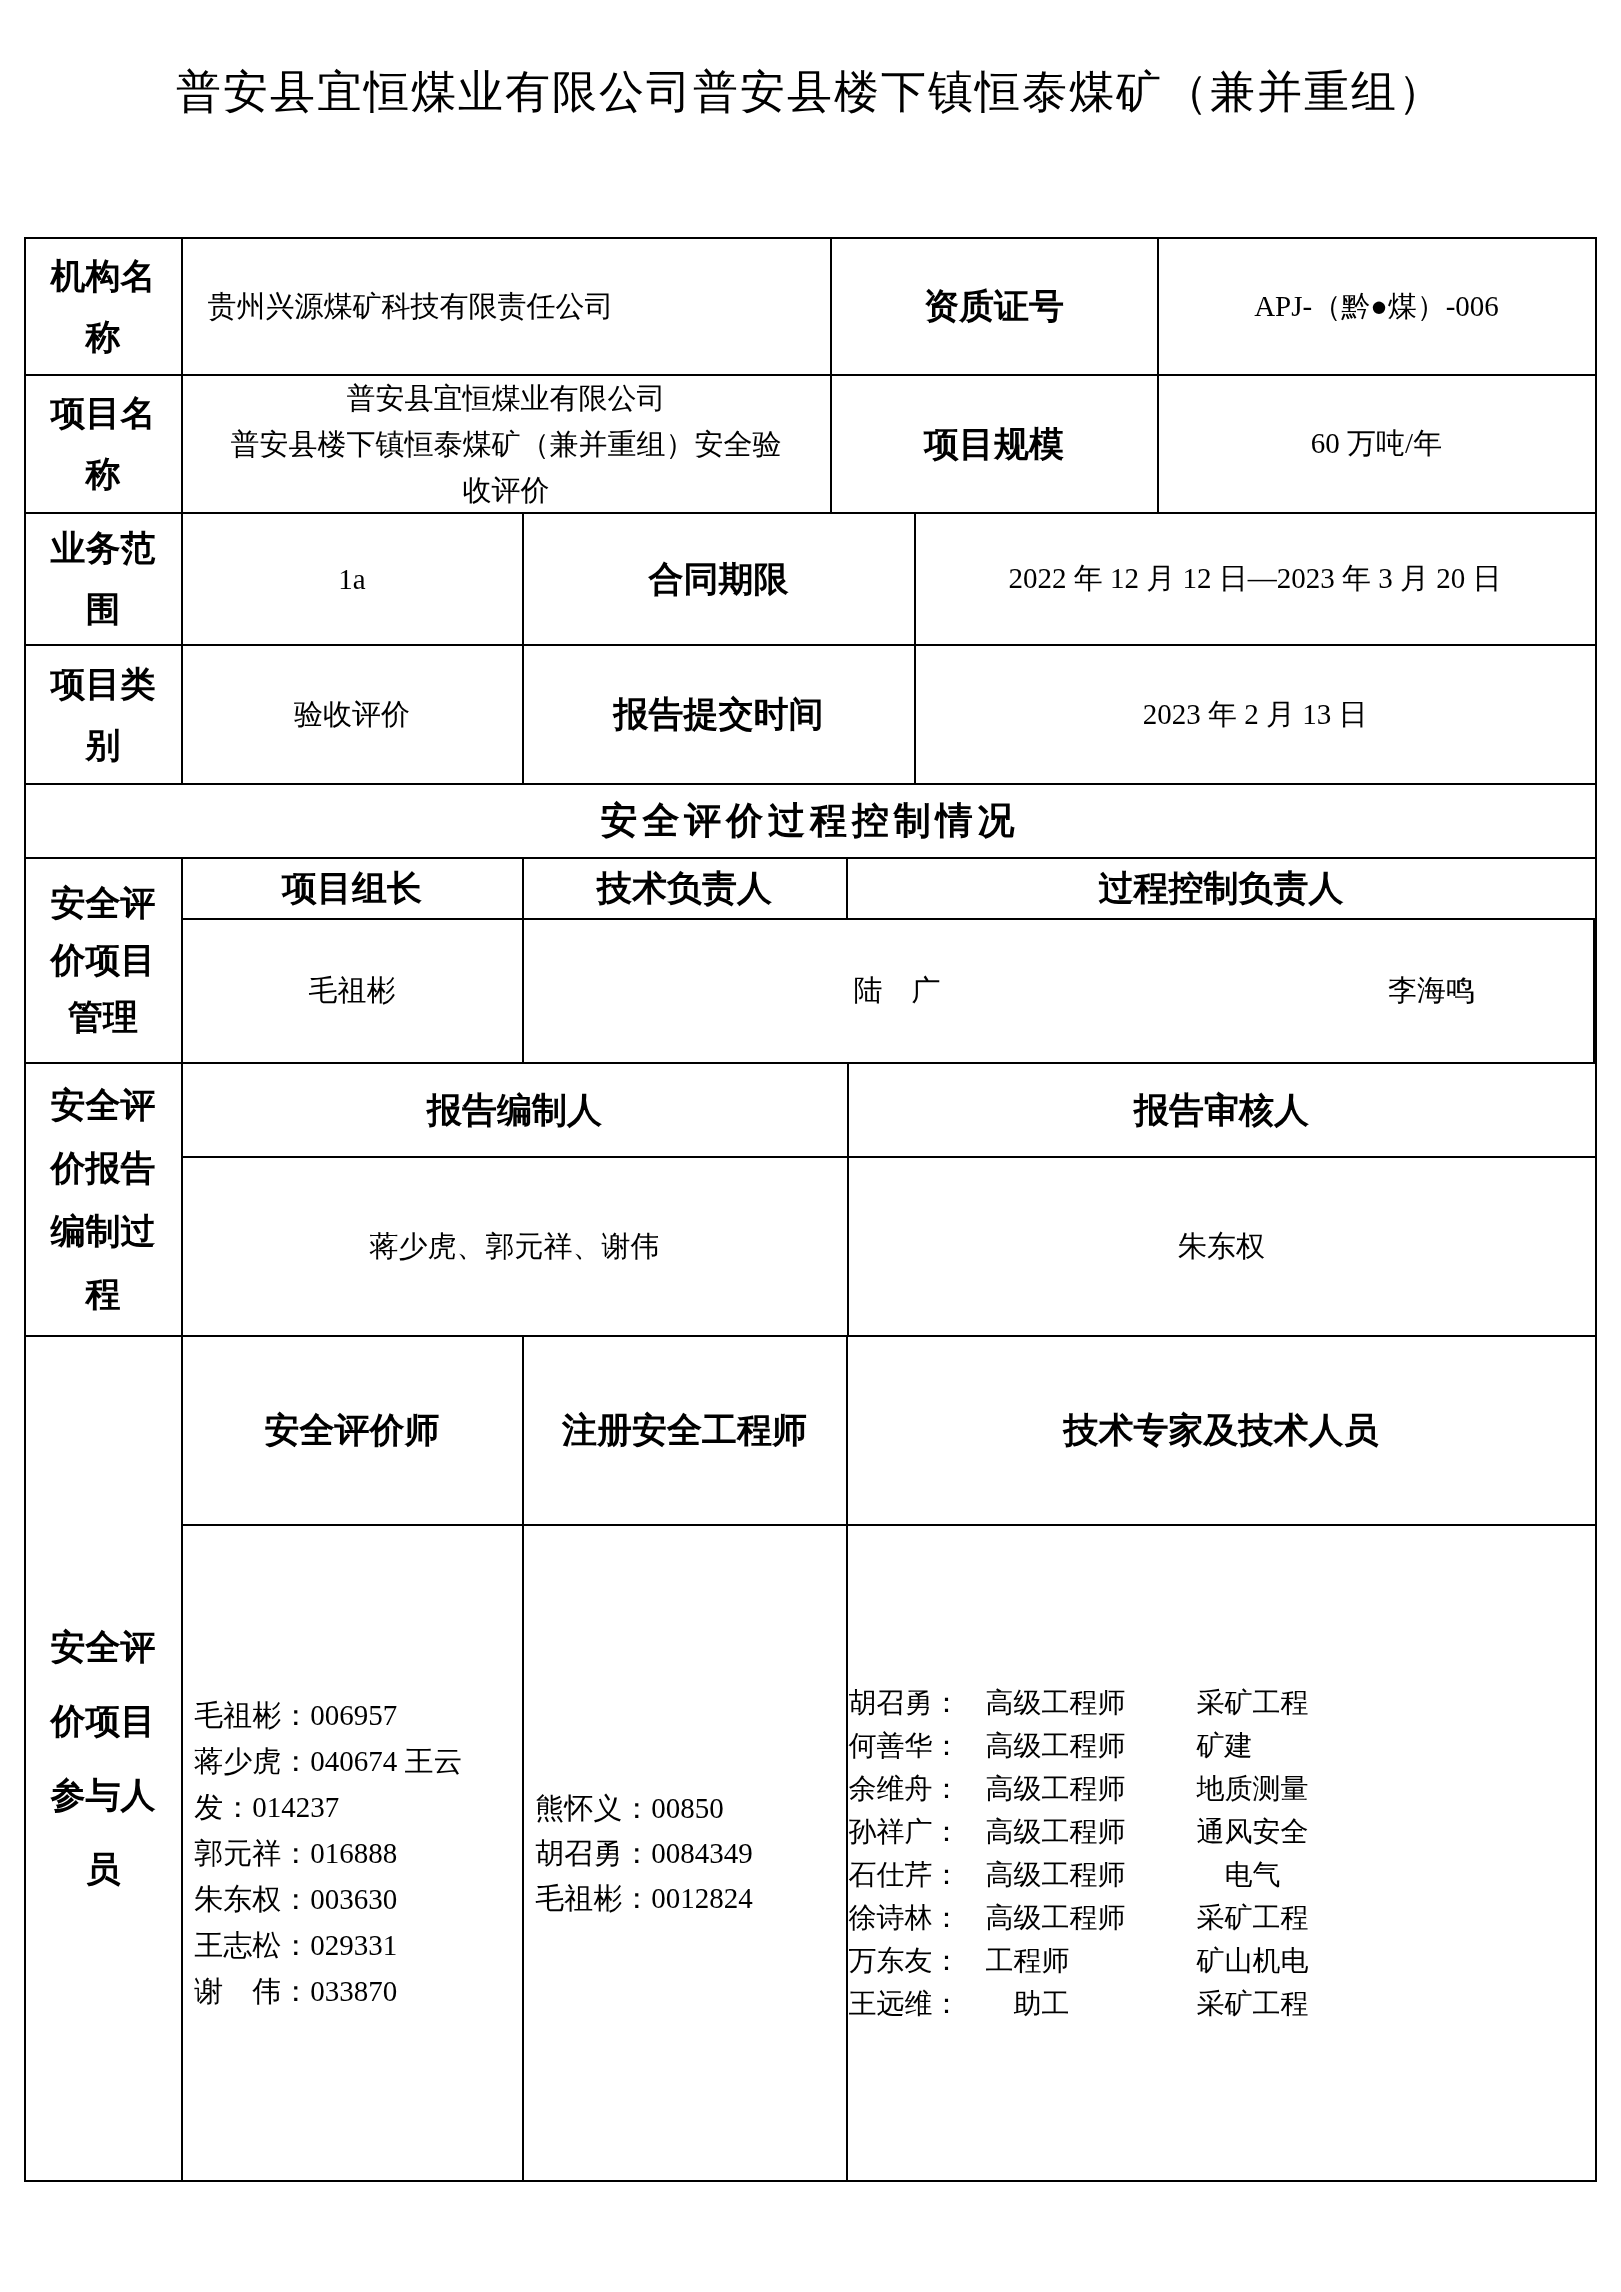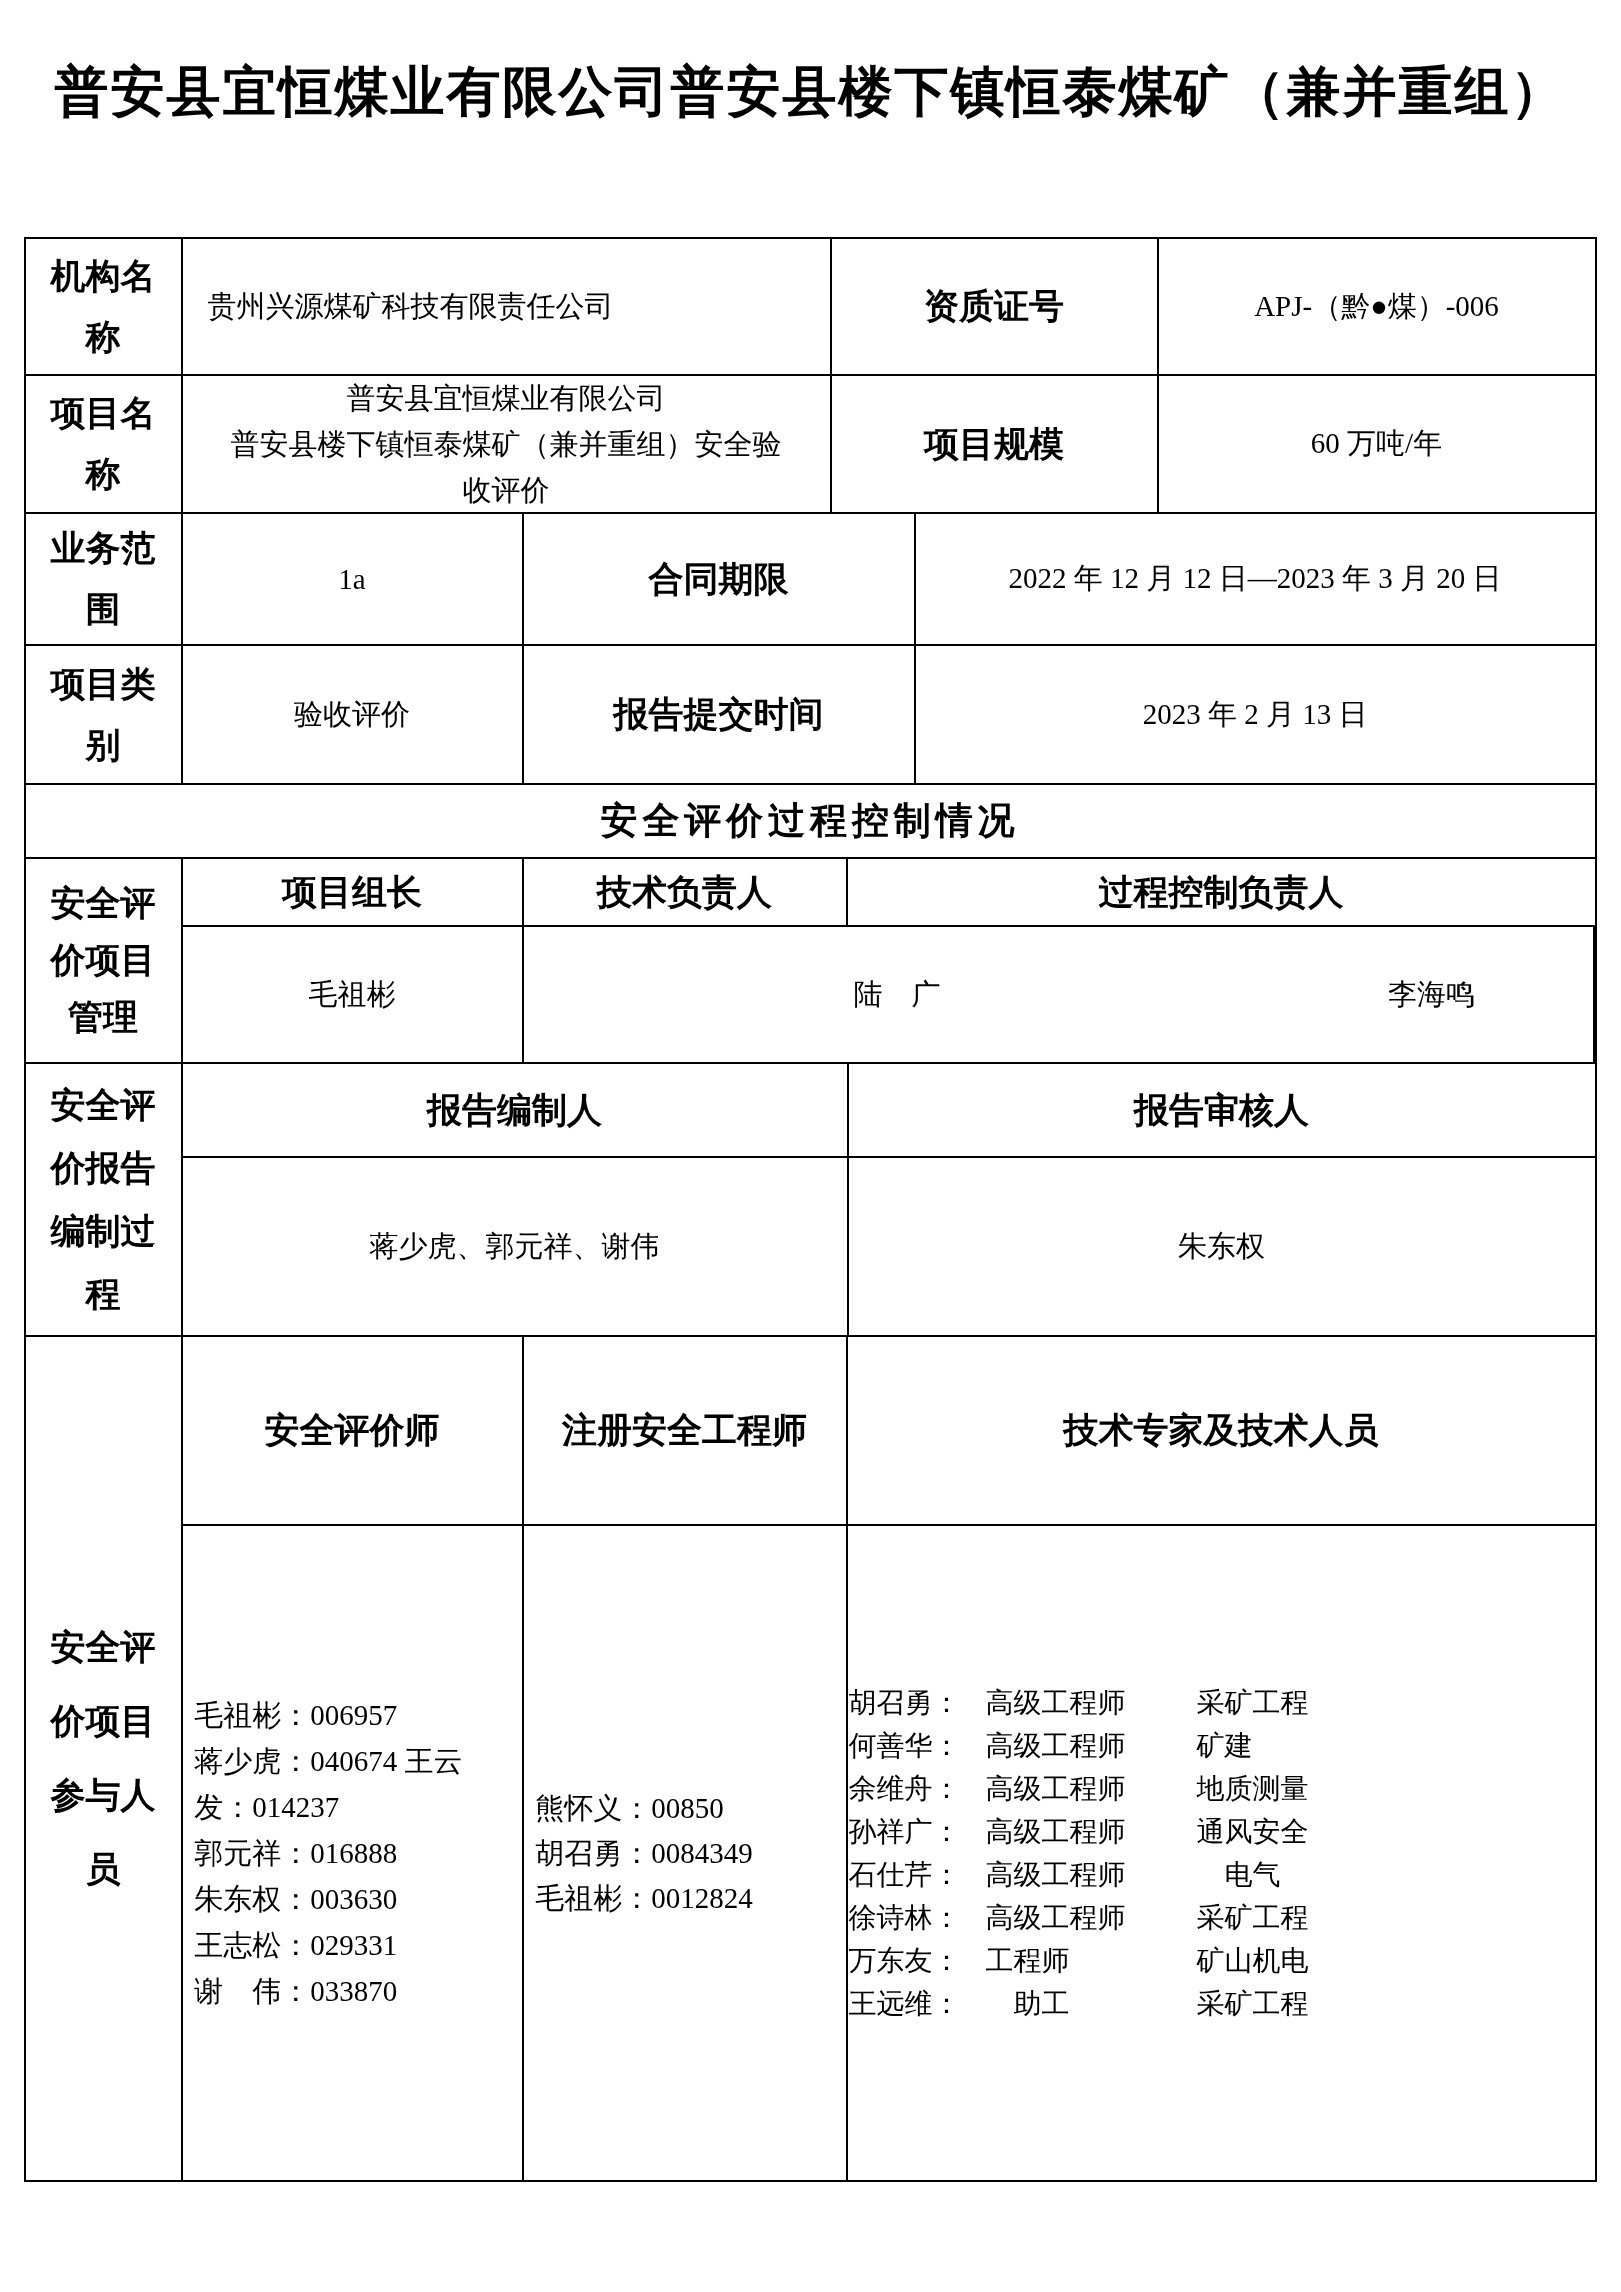--- a/index.html
+++ b/index.html
@@ -1,35 +1,35 @@
 <!DOCTYPE html>
 <html><head>
 <meta charset="utf-8">
 <style>
   html,body{margin:0;padding:0;background:#ffffff;}
   .page{position:relative;width:1621px;height:2293px;background:#fff;color:#000;
         font-family:"Liberation Serif","DejaVu Serif",serif;overflow:hidden;}
   .titles{position:absolute;top:51px;left:0;width:100%;text-align:center;
-          font-weight:700;font-size:54px;line-height:82px;letter-spacing:2px;}
+          font-weight:400;font-size:45px;line-height:82px;letter-spacing:2px;}
   .tbl{position:absolute;left:23.5px;top:237px;width:1573px;height:1945px;
        border:2.9px solid #000;box-sizing:border-box;display:flex;flex-direction:column;}
   .row{display:flex;box-sizing:border-box;border-bottom:2px solid #000;flex:0 0 auto;}
   .row.last{border-bottom:none;flex:1 1 auto;}
   .c{box-sizing:border-box;border-right:2px solid #000;display:flex;
      align-items:center;justify-content:center;overflow:hidden;}
   .c.end{border-right:none;flex:1 1 auto;}
   .h140{height:137px}.h141{height:138px}.h135{height:132px}.h142{height:139px}.h75{height:74px}
   .h209{height:205px}.h279{height:273px}
   .w160{width:157px;flex:0 0 157px}.w662{width:649px;flex:0 0 649px}.w334{width:327px;flex:0 0 327px}
   .w348{width:341px;flex:0 0 341px}.w400{width:392px;flex:0 0 392px}.w331{width:324px;flex:0 0 324px}
   .w679{width:666px;flex:0 0 666px}
   .sec{display:flex;flex-direction:column;flex:1 1 auto;min-width:0;}
   .shead{display:flex;box-sizing:border-box;border-bottom:2px solid #000;flex:0 0 auto;}
   .sbody{display:flex;flex:1 1 auto;}
-  .hm{height:68px}.hc{height:94px}.hp{height:189px}
+  .hm{height:61px}.hc{height:94px}.hp{height:189px}
   .lbl{font-weight:700;font-size:35px;text-align:center;white-space:pre-line;line-height:61px;}
   .lh58{line-height:57px}.lh64{line-height:63px}.lh75{line-height:74px}
   .hd{font-weight:700;font-size:35px;text-align:center;}
   .bighd{font-weight:700;font-size:37px;letter-spacing:4.9px;text-align:center;}
   .v{font-size:29px;}
   .pre{white-space:pre-line;text-align:center;line-height:46px;}
   .left{justify-content:flex-start;}
   .pl14{padding-left:25px}.pl12{padding-left:11.8px}.pl8{padding-left:1px}
   .listcol{display:flex;flex-direction:column;}
   .ln{font-size:29px;line-height:46px;white-space:pre;}

